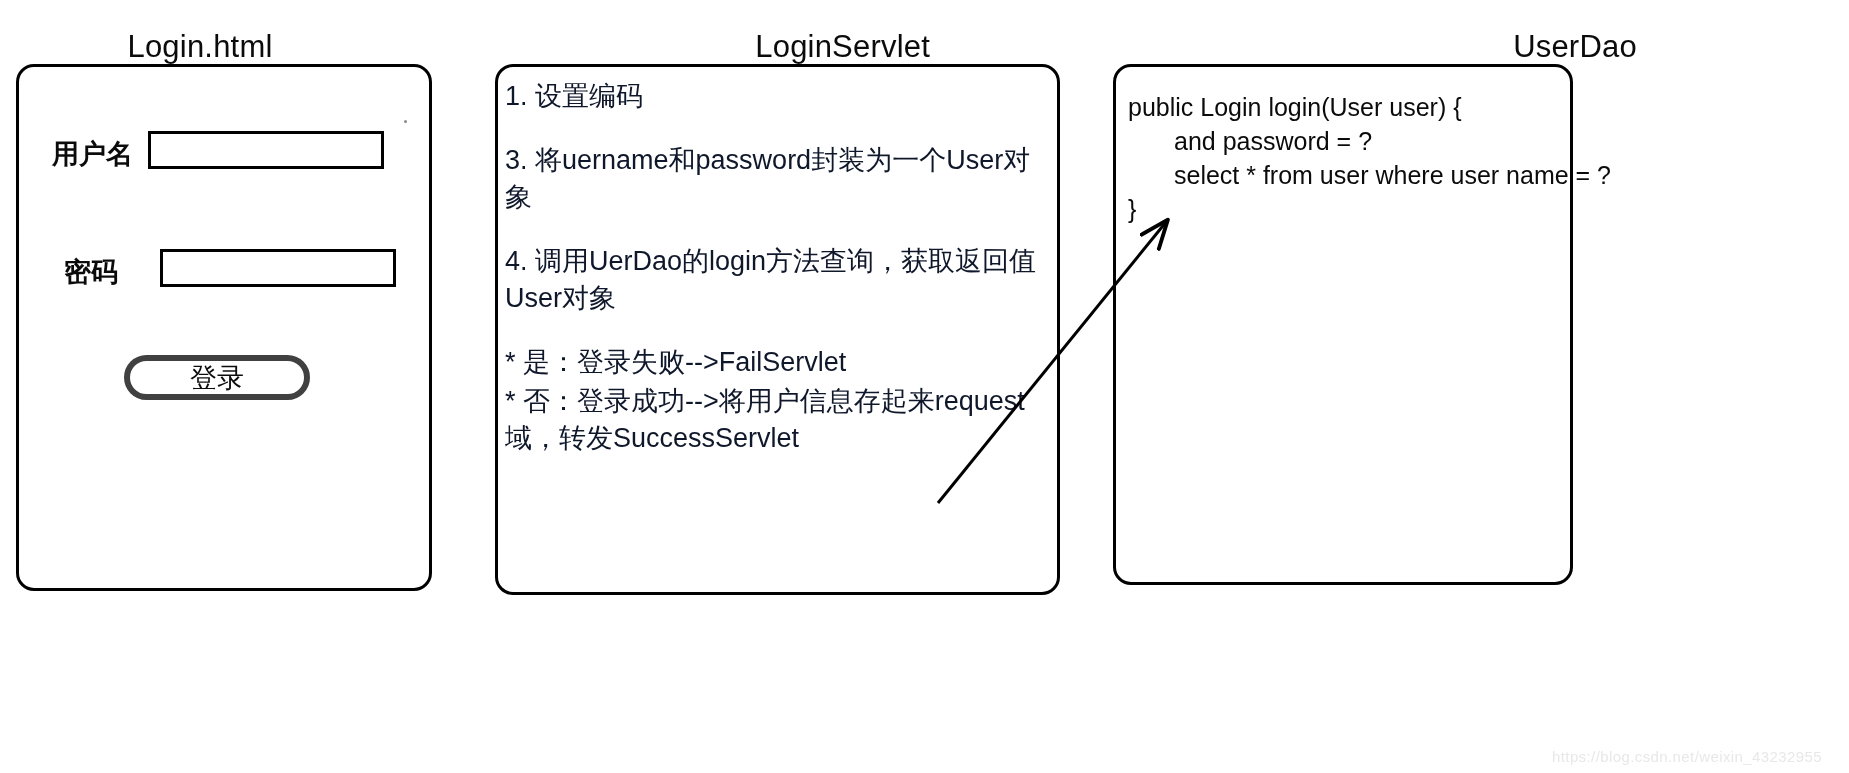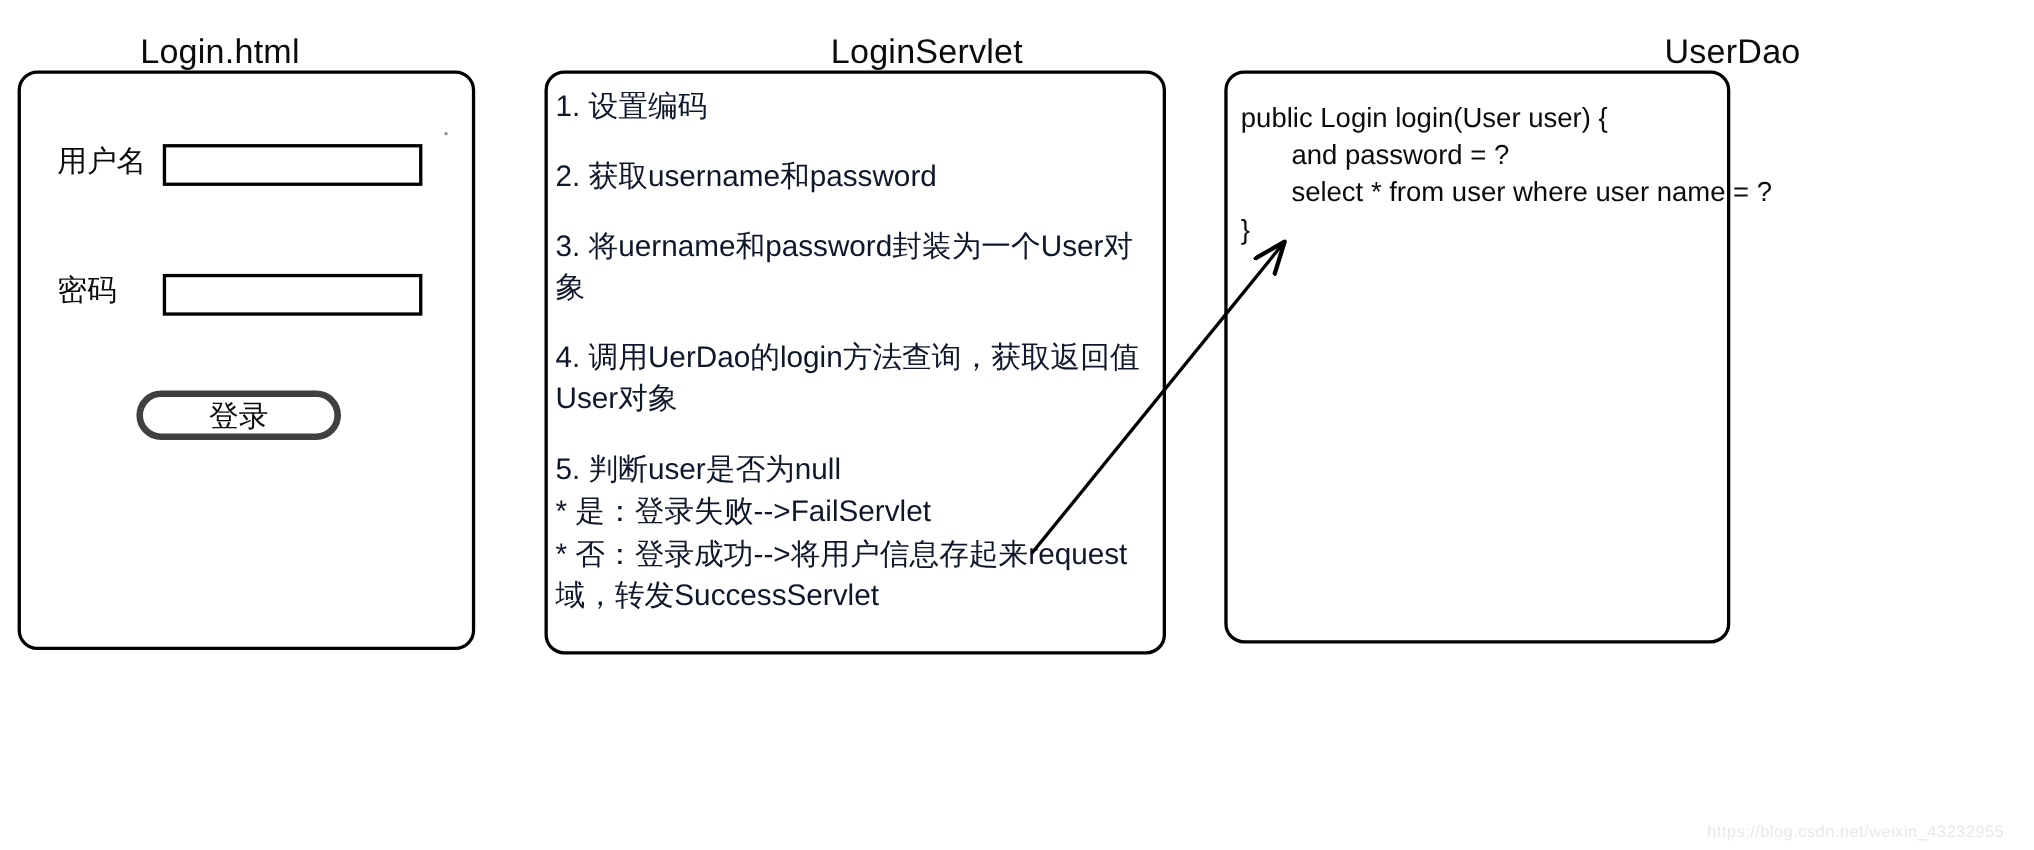--- a/index.html
+++ b/index.html
@@ -40,21 +40,22 @@
     border: 3px solid #000000;
     border-radius: 18px;
     background: #ffffff;
     box-sizing: border-box;
   }
 
   
   .form-row {
     position: absolute;
     display: flex;
-    align-items: flex-start;
+    align-items: flex-end;
+    font-weight: bold;
   }
   .form-label {
     font-size: 27px;
     line-height: 30px;
     white-space: nowrap;
     color: #0b0b0b;
   }
   .text-input {
     border: 3px solid #000000;
     background: #ffffff;
@@ -135,37 +136,35 @@
 
   <div class="box" style="left:16px; top:64px; width:416px; height:527px;"></div>
 
   <div class="stray-dot" style="left:404px; top:120px;"></div>
 
   <div class="form-row" style="left:52px; top:131px;">
     <span class="form-label" style="width:92px;">用户名</span>
     <span class="text-input" style="width:236px; height:38px; margin-left:4px;"></span>
   </div>
 
-  <div class="form-row" style="left:52px; top:249px;">
+  <div class="form-row" style="left:64px; top:249px;">
     <span class="form-label" style="width:92px;">密码</span>
     <span class="text-input" style="width:236px; height:38px; margin-left:4px;"></span>
   </div>
 
   <div class="submit-btn" style="left:124px; top:355px; width:186px; height:45px;">登录</div>
 
   <div class="panel-title" style="left:630px; top:30px; width:300px;text-align:right;">LoginServlet</div>
 
   <div class="box" style="left:495px; top:64px; width:565px; height:531px;"></div>
 
   <div class="steps" style="left:505px; top:78px; width:545px;">
     <p class="step">1. 设置编码</p>
-    <p class="step">2. 获取username和password</p>
     <p class="step">3. 将uername和password封装为一个User对象</p>
     <p class="step">4. 调用UerDao的login方法查询，获取返回值User对象</p>
-    <p class="step tight">5. 判断user是否为null</p>
     <p class="step sub"> * 是：登录失败--&gt;FailServlet</p>
     <p class="step sub"> * 否：登录成功--&gt;将用户信息存起来request域，转发SuccessServlet</p>
   </div>
 
   <div class="panel-title" style="left:1425px; top:30px; width:300px;">UserDao</div>
 
   <div class="box" style="left:1113px; top:64px; width:460px; height:521px;"></div>
 
   <div class="code" style="left:1128px; top:90px;">
     <div class="code-line">public Login login(User user) {</div>

